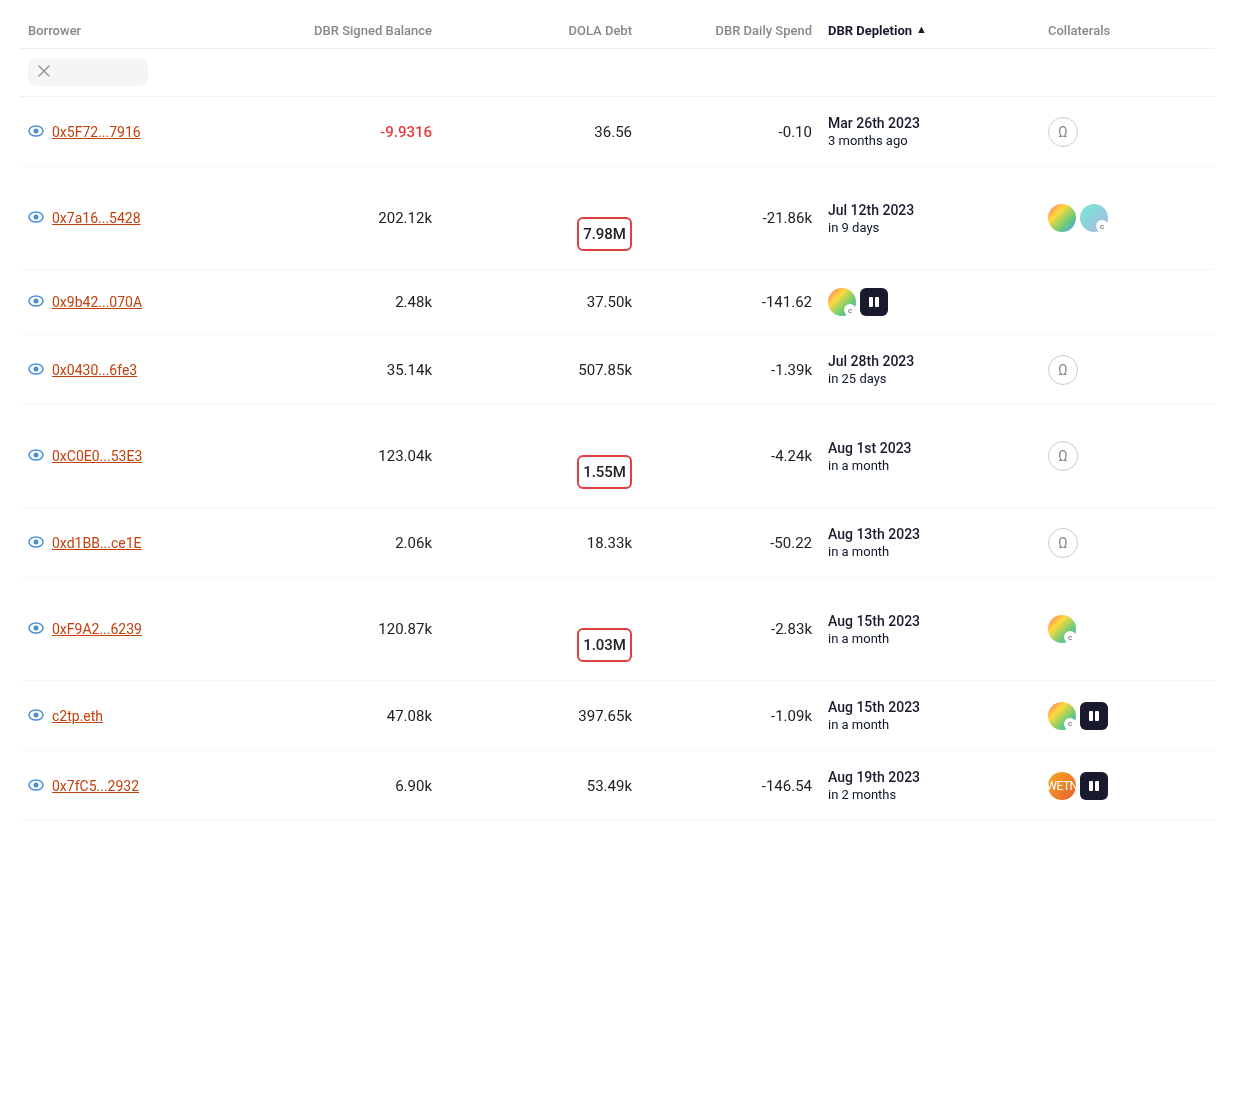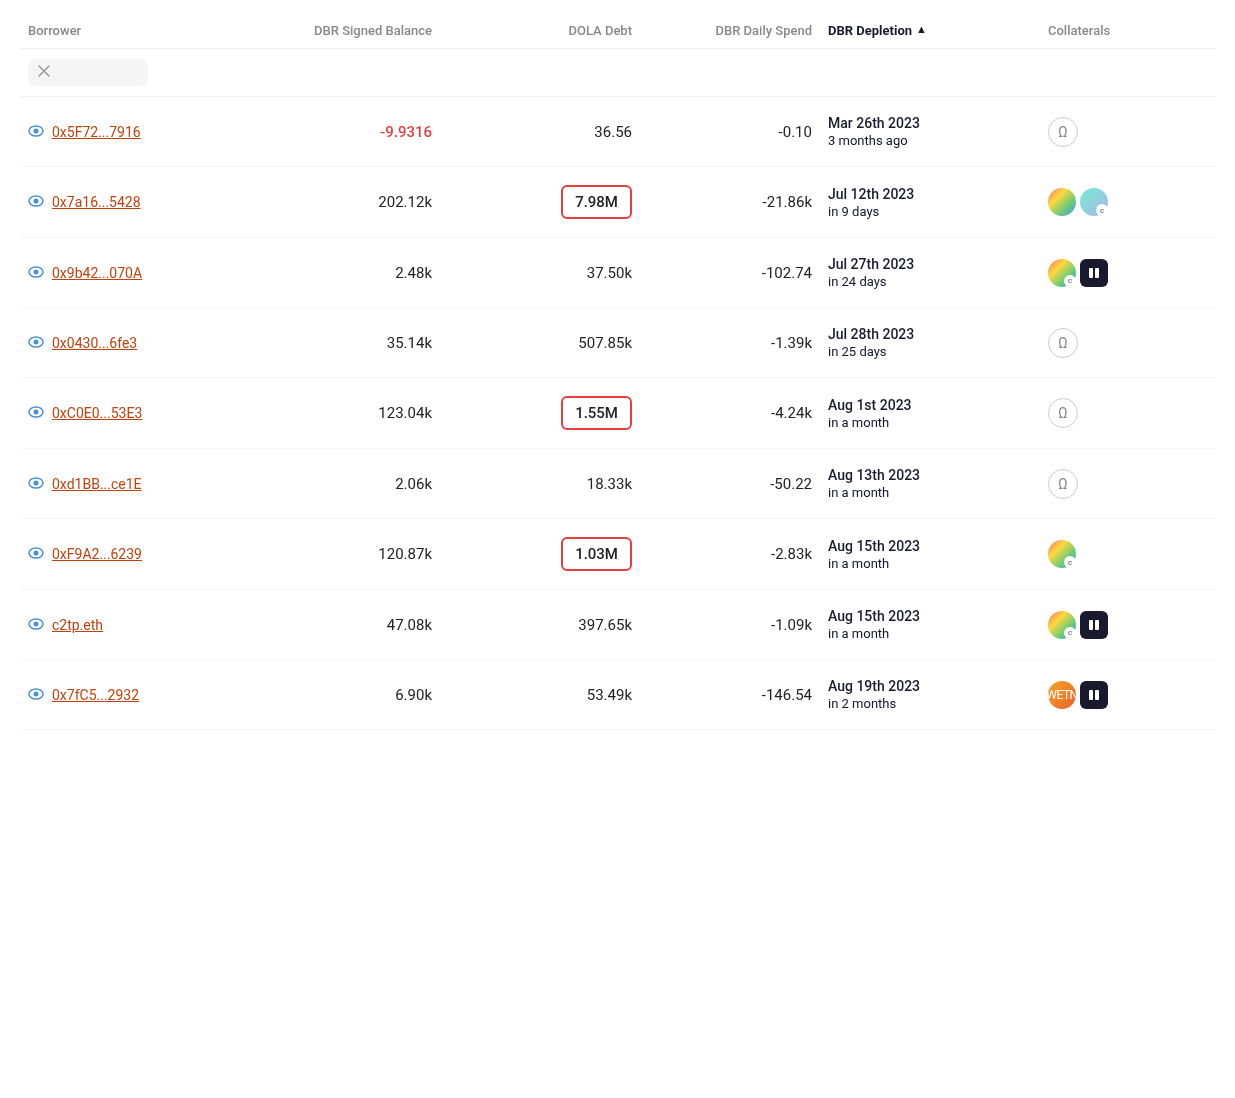--- a/index.html
+++ b/index.html
@@ -84,23 +84,24 @@
       cursor: pointer;
       font-size: 14px;
     }
     .negative-val {
       color: #e53e3e;
       font-weight: 500;
     }
     .highlighted-cell {
       border: 2px solid #e53e3e;
       border-radius: 6px;
-      padding: 6px 12px;
+      padding: 6px 4px;
       display: inline-block;
       font-weight: 500;
+      margin-top: 32px;
     }
     .depletion-date {
       font-weight: 500;
       color: #1a1a2e;
       font-size: 14px;
     }
     .depletion-relative {
       color: #0f172a;
       font-size: 13px;
       margin-top: 2px;
@@ -270,25 +271,21 @@
       </span>
       <span class="borrower-link">0x9b42...070A</span>
     </div>
     <div class="col col-num">
       <span class="">2.48k</span>
     </div>
     <div class="col col-num">
       <span>37.50k</span>
     </div>
     <div class="col col-num">
-      <span>-102.74</span>
-    </div>
-    <div class="col">
-      <div class="depletion-date">Jul 27th 2023</div>
-      <div class="depletion-relative">in 24 days</div>
+      <span>-141.62</span>
     </div>
     <div class="col">
       <div class="collateral-icons">
         <div class="icon-rainbow" style="position:relative;">
         <span style="position:absolute;bottom:0;right:0;background:#fff;border-radius:50%;width:12px;height:12px;font-size:8px;display:flex;align-items:center;justify-content:center;color:#555;">c</span>
       </div>
             <div class="icon-dark">
         <svg width="14" height="14" viewBox="0 0 14 14" fill="none">
           <rect x="2" y="2" width="4" height="10" fill="#fff" rx="1"></rect>
           <rect x="8" y="2" width="4" height="10" fill="#fff" rx="1"></rect>

